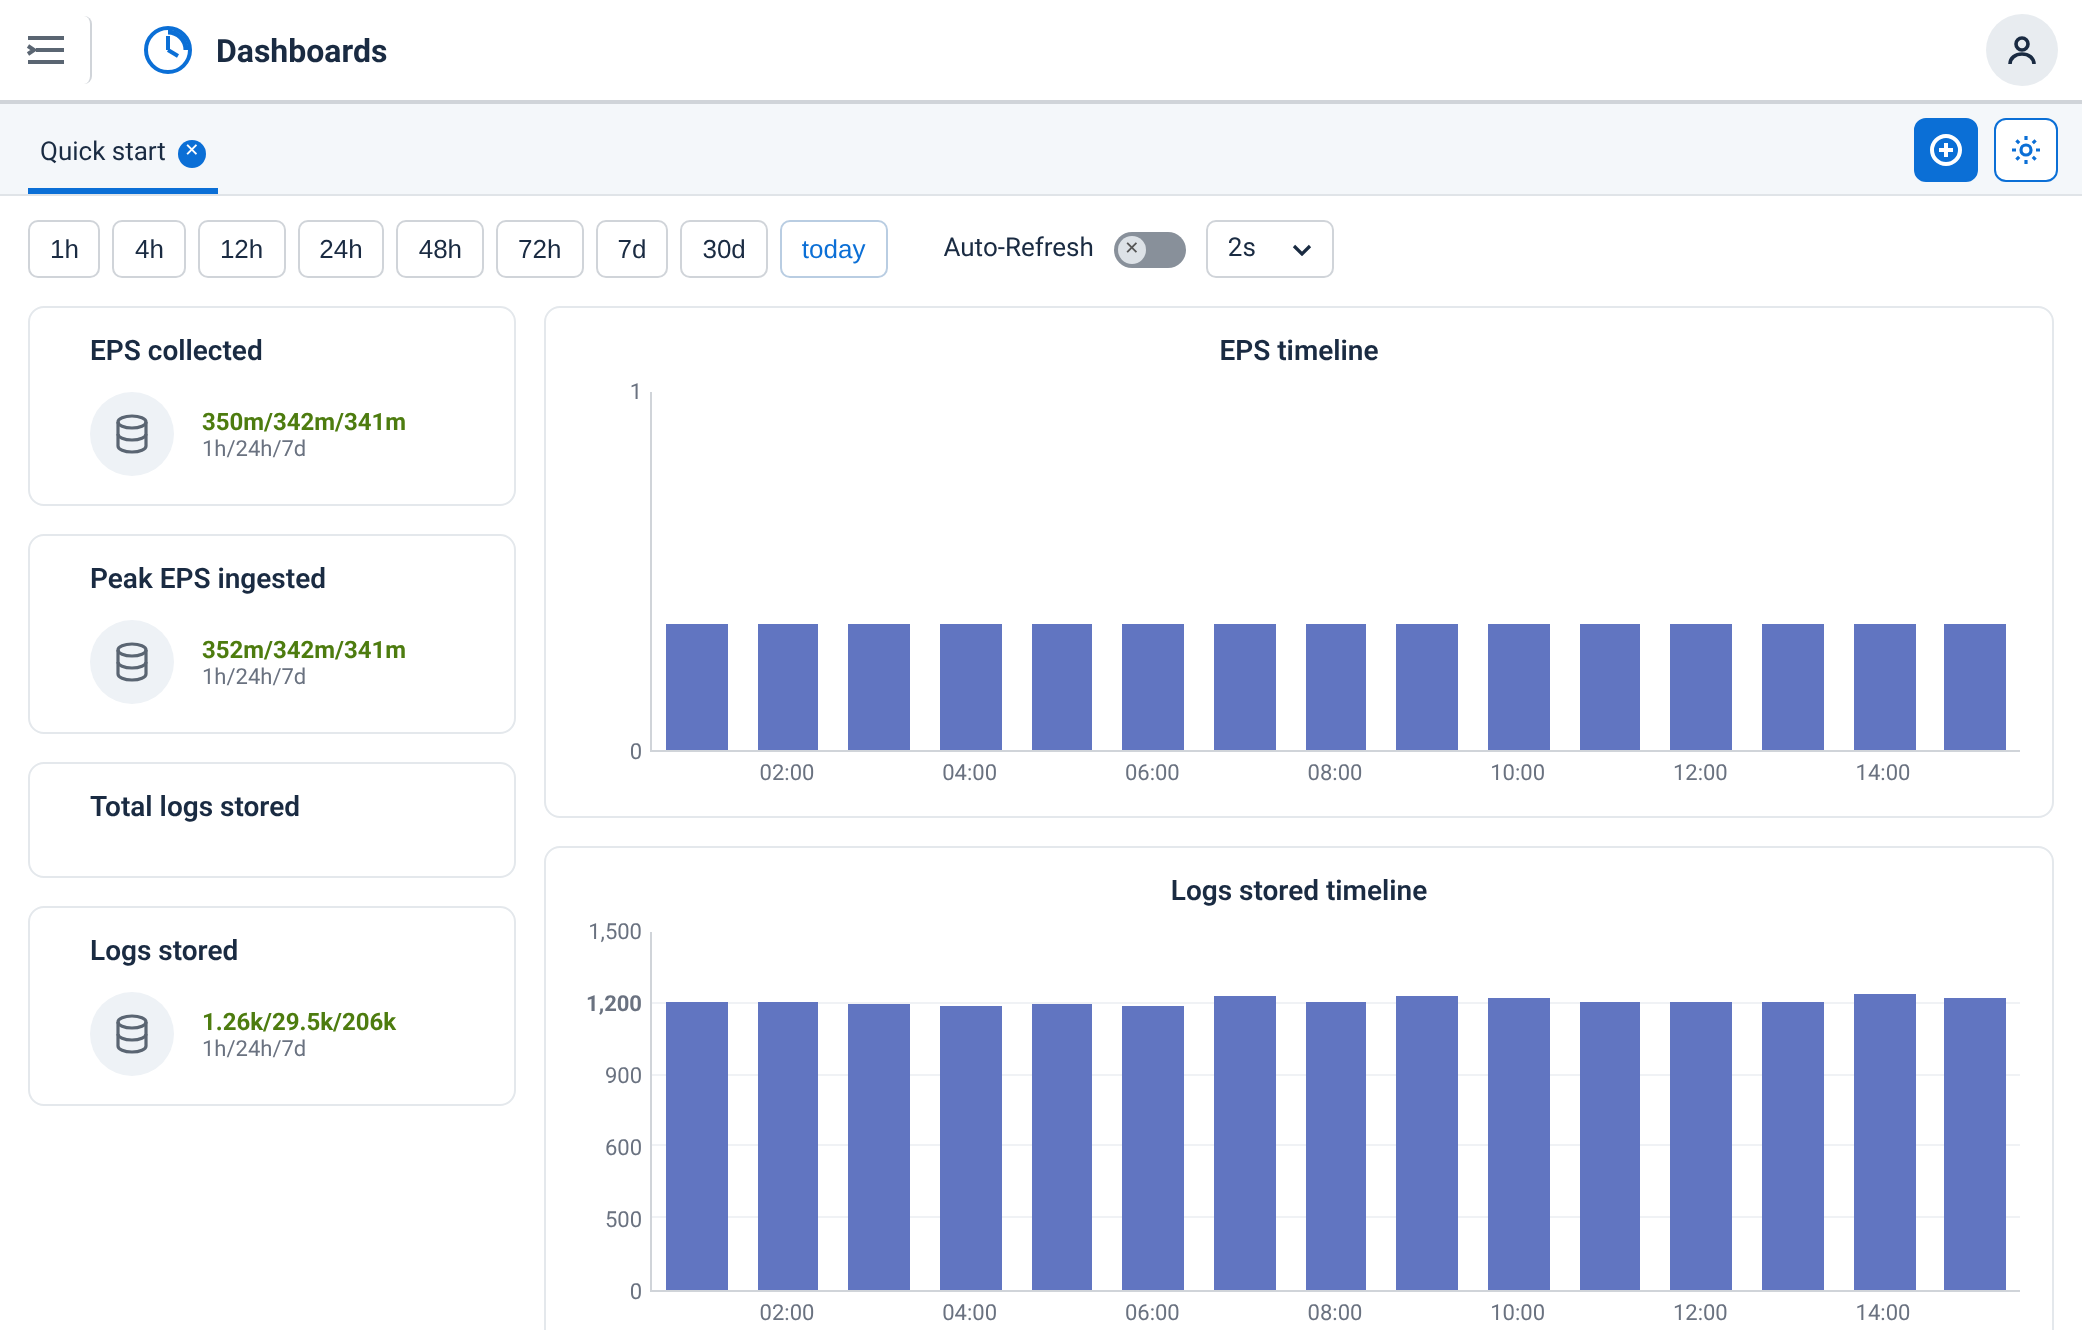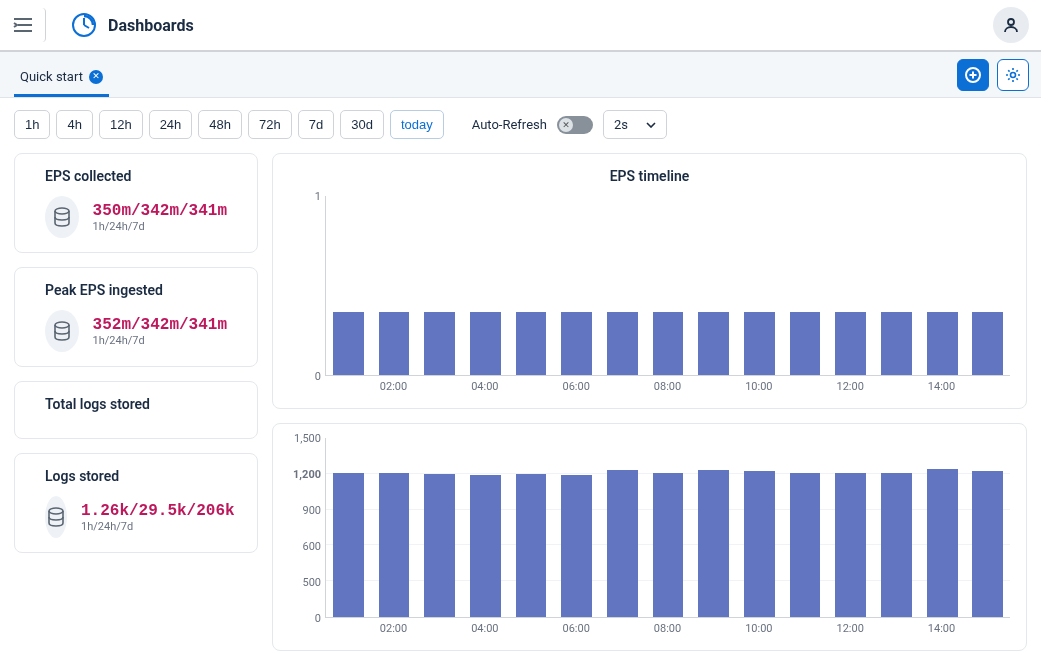--- a/index.html
+++ b/index.html
@@ -33,21 +33,21 @@
   
   .content { padding:4px 14px 14px; display:grid; grid-template-columns: 244px 1fr; gap:14px; height:calc(668px - 52px - 46px - 54px); overflow:auto; position:relative;}
   .content::-webkit-scrollbar { width:6px;}
   .content::-webkit-scrollbar-thumb { background:#c0c6cc; border-radius:3px;}
   
   .stat-col { display:flex; flex-direction:column; gap:14px;}
   .card { background:#fff; border:1px solid #e4e8ec; border-radius:8px; padding:14px 30px;}
   .card-title { font-size:14px; font-weight:600; color:#1a2b42; margin-bottom:12px;}
   .stat-row { display:flex; align-items:center; gap:14px;}
   .stat-icon { width:42px; height:42px; border-radius:50%; background:#eef2f6; display:flex; align-items:center; justify-content:center;}
-  .stat-val { font-size:16px; font-weight:700; color:#be185d; white-space:nowrap;font-family:Liberation Mono, monospace;}
+  .stat-val { font-size:12px; font-weight:700; color:#4d7c0f; white-space:nowrap;}
   .stat-sub { font-size:11px; color:#6a7280;}
   
   .chart-col { display:flex; flex-direction:column; gap:14px;}
   .chart-card { background:#fff; border:1px solid #e4e8ec; border-radius:8px; padding:14px 16px 10px;text-align:center;}
   .chart-body { position:relative; height:180px; display:flex;}
   .y-axis { width:36px; position:relative; font-size:11px; color:#6a7280;}
   .y-tick { position:absolute; right:4px; transform:translateY(-50%);}
   .plot { flex:1; position:relative; border-left:1px solid #d0d4d9; border-bottom:1px solid #d0d4d9;}
   .bars { position:absolute; left:0; right:0; bottom:0; top:0; display:flex; align-items:flex-end; gap:2.2%; padding:0 1%;}
   .bar { flex:1; background:#6175c1;}
@@ -223,20 +223,21 @@
             <div class="x-tick" style="left: 23.3333%;">04:00</div>
             <div class="x-tick" style="left: 36.6667%;">06:00</div>
             <div class="x-tick" style="left: 50%;">08:00</div>
             <div class="x-tick" style="left: 63.3333%;">10:00</div>
             <div class="x-tick" style="left: 76.6667%;">12:00</div>
             <div class="x-tick" style="left: 90%;">14:00</div>
           </div>
         </div>
     </div>
     <div class="chart-card">
+      <div class="card-title">Logs stored timeline</div>
       <div id="chart-logs">
           <div class="chart-body">
             <div class="y-axis">
               <div class="y-tick" style="top: 100%;">0</div>
               <div class="y-tick" style="top: 80%;">500</div>
               <div class="y-tick" style="top: 60%;">600</div>
               <div class="y-tick" style="top: 40%;">900</div>
               <div class="y-tick" style="top: 20%; font-weight: bold;">1,200</div>
               <div class="y-tick" style="top: 0%;">1,500</div>
             </div>

